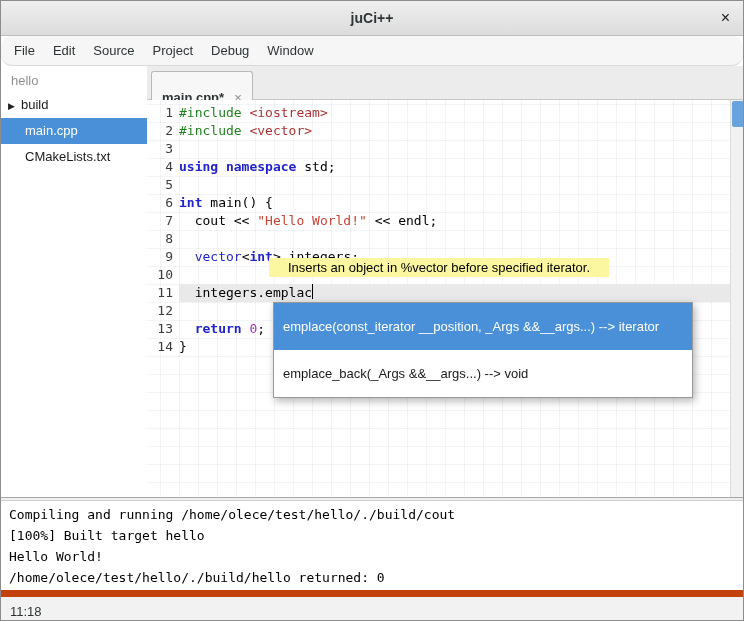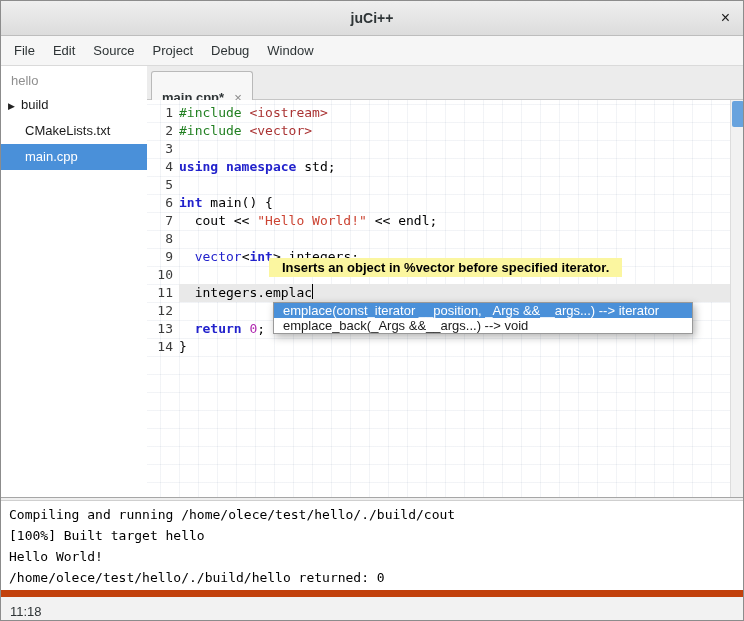--- a/index.html
+++ b/index.html
@@ -10,21 +10,21 @@
     font-family:"Liberation Sans", sans-serif; border:1px solid #8c8c8c; overflow:hidden;
   }
   
   .titlebar { position:absolute; left:0; top:0; width:100%; height:35px;
     background:linear-gradient(#efefef,#dcdcdc); border-bottom:1px solid #bdbdbd; }
   .title { position:absolute; left:0; width:100%; text-align:center; top:9px;
     font-weight:bold; font-size:14px; color:#2e3436; }
   .close-btn { position:absolute; right:13px; top:8px; font-size:16px; color:#1a1a1a; cursor:default; }
   
   .menubar { position:absolute; left:0; top:35px; width:100%; height:30px;
-    background:#f6f6f6; border-bottom:1px solid #dadada; padding-left:4px; }
+    background:#f6f6f6; border-bottom:1px solid #dadada; padding-left:4px;border-radius:11px; }
   .menu-item { display:inline-block; padding:7px 9px 0 9px; height:30px; font-size:13px; color:#2e3436; }
   
   .sidebar { position:absolute; left:0; top:65px; width:170px; height:432px;
     background:#fff; border-right:1px solid #d4d4d4; }
   .project-label { padding:7px 10px; font-size:13px; color:#8f8f8f; height:26px; }
   .tree-row { height:26px; line-height:26px; font-size:13px; color:#1a1a1a; white-space:nowrap; }
   .tree-row.selected { background:#4a90d9; color:#fff; }
   .expander { display:inline-block; width:13px; font-size:9px; color:#222; }
   
   .editor-col { position:absolute; left:146px; top:65px; width:598px; height:432px; }
@@ -51,24 +51,24 @@
   .tk-typ { color:#2222cc; }
   .tk-str { color:#cc4433; }
   .tk-num { color:#b028b0; }
   .tk-pl  { color:#000; }
   .cursor { display:inline-block; width:0; border-left:1.5px solid #000; height:15px; vertical-align:-2px; }
   .scrollbar { position:absolute; right:0; top:0; width:15px; bottom:0;
     background:#f1f1f1; border-left:1px solid #dcdcdc; }
   .scroll-thumb { position:absolute; left:1px; right:1px; top:1px; height:26px;
     background:#68a3de; border-radius:2px; }
   .tooltip { position:absolute; left:122px; top:158px; background:#fbf6a0; color:#000;
-    font-size:13px; padding:2px 13px; white-space:nowrap;font-weight:bold; }
+    font-size:13px; padding:2px 19px; white-space:nowrap; }
   .popup { position:absolute; left:126px; top:202px; width:max-content; min-width:420px;
     background:#fff; border:1px solid #999; box-shadow:2px 3px 8px rgba(0,0,0,0.3); font-size:13px; }
-  .popup-item { padding:0 9px; color:#1a1a1a; white-space:nowrap; }
+  .popup-item { padding:16px 9px; color:#1a1a1a; white-space:nowrap; }
   .popup-item.selected { background:#4a90d9; color:#fff; }
   
   .divider { position:absolute; left:0; top:496px; width:100%; height:4px;
     background:#efefef; border-top:1px solid #a6a6a6; border-bottom:1px solid #cfcfcf; }
   .terminal { position:absolute; left:0; top:500px; width:100%; height:89px; background:#fff;
     padding:3px 8px; font-family:"DejaVu Sans Mono", monospace; font-size:13px; color:#000; }
   .term-line { height:21px; line-height:21px; white-space:pre; }
   .statusbar { position:absolute; left:0; top:589px; width:100%; height:32px; background:#f2f2f2;
     border-top:7px solid #c2410c; font-size:13px; color:#2e3436; line-height:30px; padding-left:9px; }
 </style>
@@ -81,22 +81,22 @@
     <div class="title">juCi++</div>
     <div class="close-btn">×</div>
   </div>
 
   <div class="menubar"><span class="menu-item">File</span><span class="menu-item">Edit</span><span class="menu-item">Source</span><span class="menu-item">Project</span><span class="menu-item">Debug</span><span class="menu-item">Window</span></div>
 
   <div class="sidebar">
     <div class="project-label">hello</div>
     <div>
         <div class="tree-row" style="padding-left: 7px;"><span class="expander">▶</span><span>build</span></div>
+        <div class="tree-row selected" style="padding-left: 24px;"><span>main.cpp</span></div>
         <div class="tree-row" style="padding-left: 24px;"><span>CMakeLists.txt</span></div>
-        <div class="tree-row selected" style="padding-left: 24px;"><span>main.cpp</span></div>
       </div>
   </div>
 
   <div class="editor-col">
     <div class="tabbar">
       <div class="tab">
         <span>main.cpp*</span><span class="tab-close">×</span>
       </div>
     </div>
     <div class="editor">

